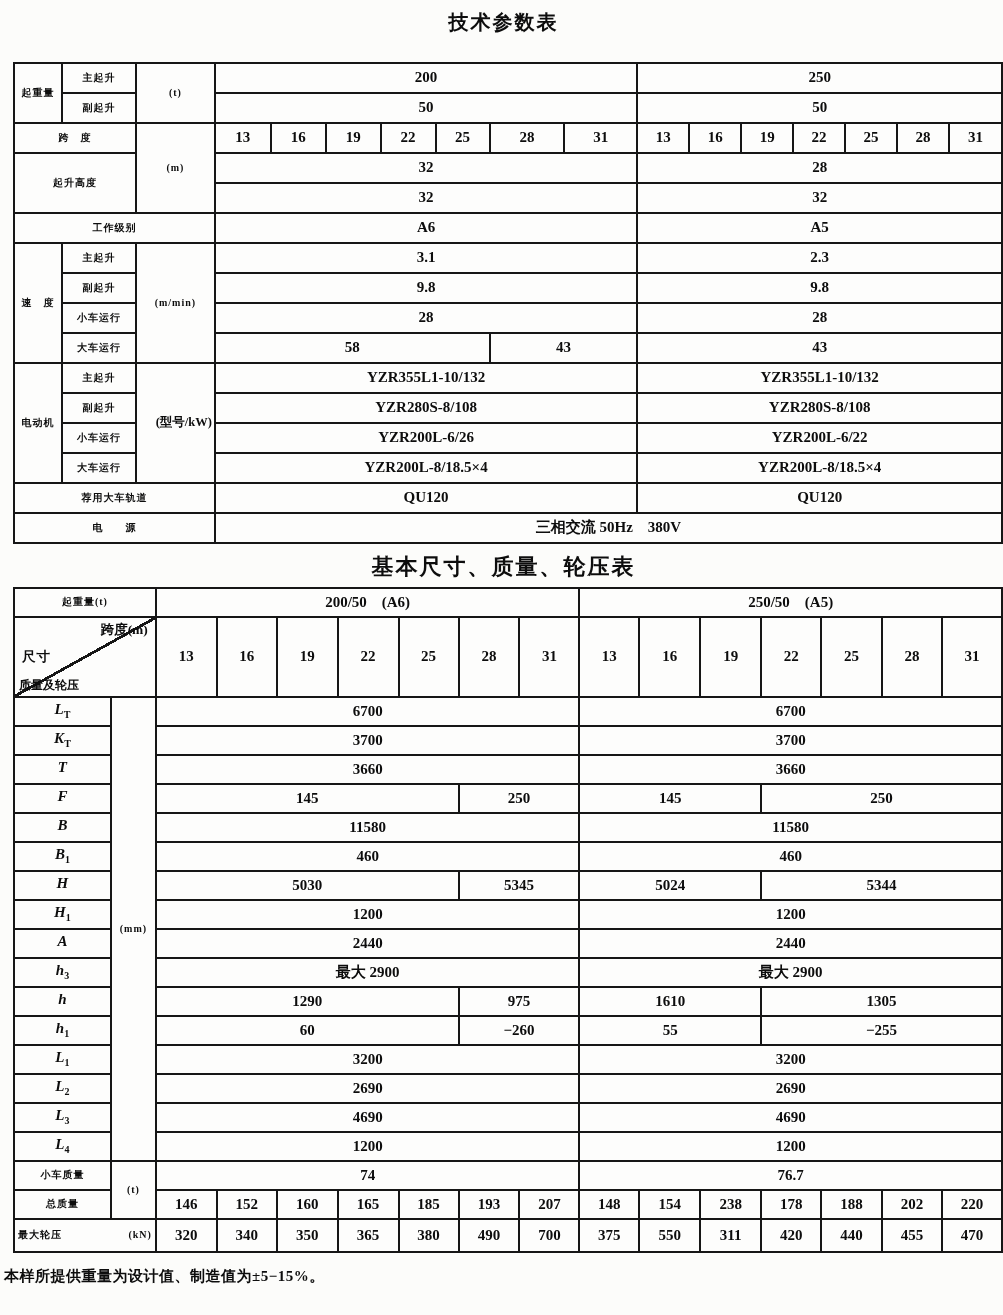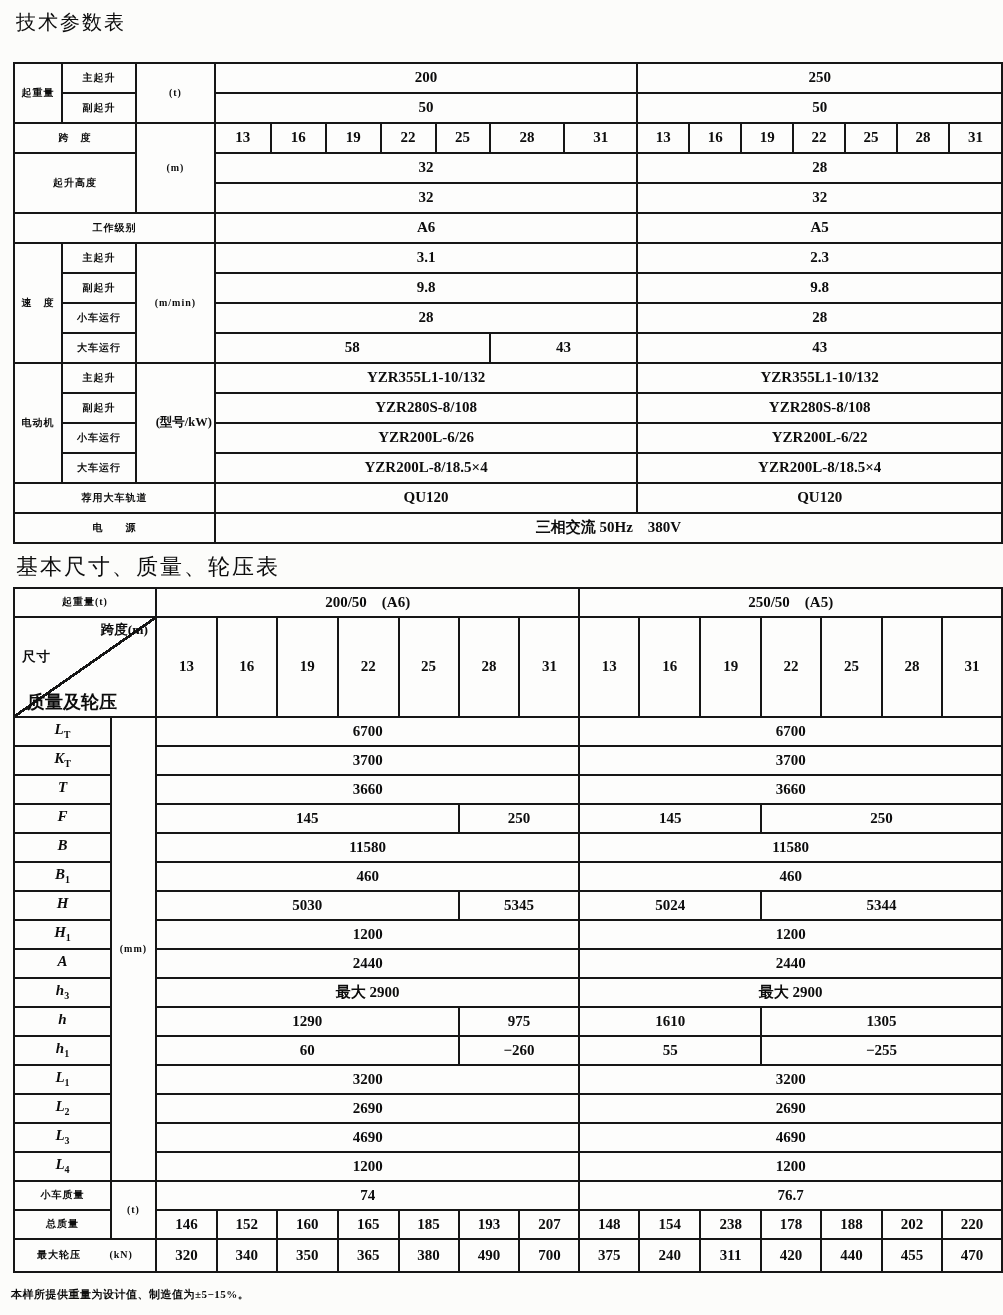--- a/index.html
+++ b/index.html
@@ -5,24 +5,25 @@
   html,body{margin:0;padding:0;}
   body{
     width:1003px;height:1315px;
     background:#fcfcfa;
     color:#0d0d0d;
     font-family:"Liberation Serif","DejaVu Serif",serif;
     font-weight:bold;
     -webkit-font-smoothing:antialiased;
   }
   .doc-title{
+    text-align:center;
     font-size:20px;
-    font-weight:normal;
+    font-weight:bold;
     letter-spacing:2px;
-    margin:9px 0 0 16px;
+    margin:9px 0 0 4px;
   }
   .doc-title.second{margin-top:8px;margin-bottom:5px;font-size:22px;}
   table{
     border-collapse:collapse;
     table-layout:fixed;
     margin-left:13px;
     margin-top:26px;
     background:#fdfdfc;
   }
   table.t2{margin-top:0;}
@@ -38,37 +39,37 @@
     overflow:hidden;
     line-height:1.05;
   }
   .t2 td{height:27px;}
   td.lab{font-size:10px;letter-spacing:1px;}
   td.u-small{font-size:12.5px;letter-spacing:0;text-align:right;}
   td.tall{height:66px;}
   td.wlrow{height:31px;}
   .symwrap i{font-style:italic;font-family:"Liberation Serif","DejaVu Serif",serif;font-size:15px;}
   .symwrap sub{font-size:10px;font-weight:bold;vertical-align:sub;}
-  td.diag{position:relative;padding:16px;text-decoration:underline;}
+  td.diag{position:relative;padding:6px;text-decoration:underline;}
   .diag-line{
     position:absolute;inset:0;
     background:linear-gradient(to bottom right,
       transparent calc(50% - 1.4px),
       #161616 calc(50% - 1.4px),
       #161616 calc(50% + 1.4px),
       transparent calc(50% + 1.4px));
   }
   .diag-span{position:absolute;top:5px;right:7px;font-size:13.5px;}
   .diag-dim{position:absolute;left:7px;top:32px;font-size:13.5px;letter-spacing:1px;}
-  .diag-mass{position:absolute;left:4px;bottom:4px;font-size:18px;margin-left:8px;}
-  td.wl-label{padding:0 22px;}
+  .diag-mass{position:absolute;left:4px;bottom:4px;font-size:12px;}
+  td.wl-label{padding:0 3px;}
   .wl-flex{display:flex;justify-content:space-between;align-items:center;}
   .footer-note{
-    margin:14px 0 0 11px;
-    font-size:11px;
+    margin:14px 0 0 4px;
+    font-size:15px;
     font-weight:bold;
     letter-spacing:.5px;
   }
 </style>
 </head>
 <body>
 
 <div class="doc-title">技术参数表</div>
 
 <table class="t1">
@@ -364,21 +365,21 @@
       </div>
     </td>
     <td class="wlrow">320</td>
     <td class="wlrow">340</td>
     <td class="wlrow">350</td>
     <td class="wlrow">365</td>
     <td class="wlrow">380</td>
     <td class="wlrow">490</td>
     <td class="wlrow">700</td>
     <td class="wlrow">375</td>
-    <td class="wlrow">240</td>
+    <td class="wlrow">550</td>
     <td class="wlrow">311</td>
     <td class="wlrow">420</td>
     <td class="wlrow">440</td>
     <td class="wlrow">455</td>
     <td class="wlrow">470</td>
   </tr>
 </tbody>
   </table>
 
 <div class="footer-note">本样所提供重量为设计值、制造值为±5−15%。</div>

